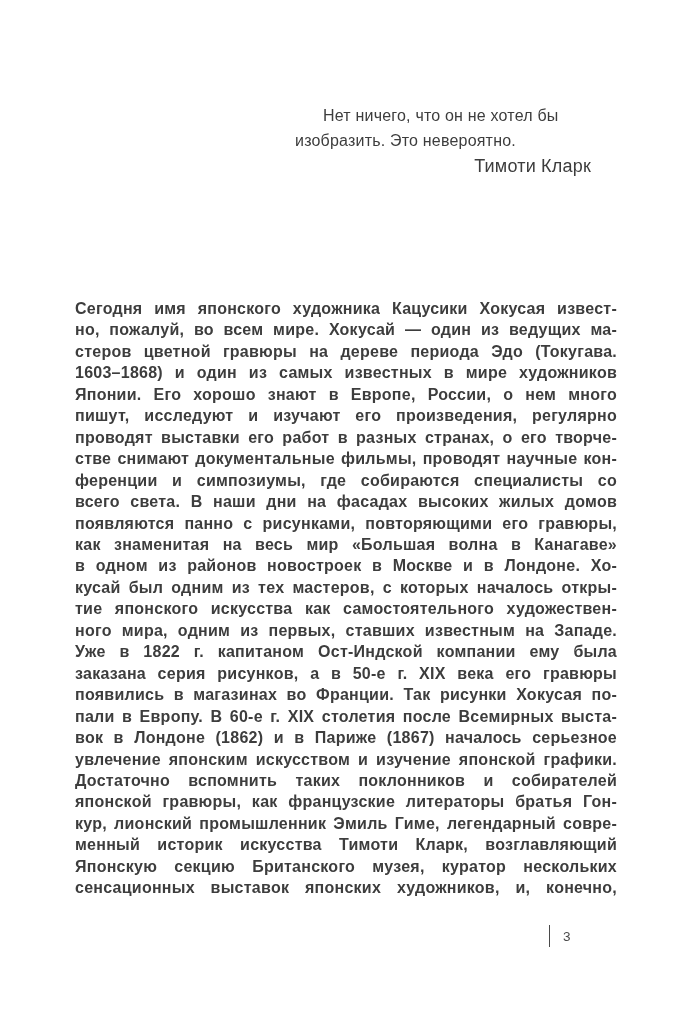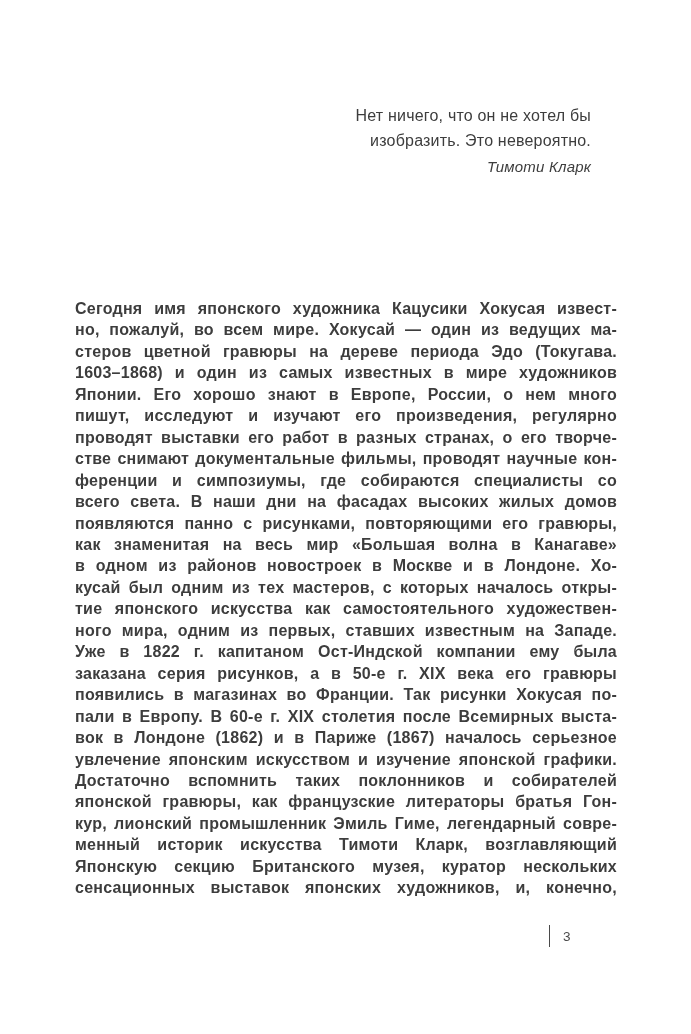--- a/index.html
+++ b/index.html
@@ -20,28 +20,27 @@
     position: absolute;
     left: 295px;
     top: 103px;
     width: 296px;
     font-size: 16px;
     line-height: 25px;
     letter-spacing: 0.2px;
   }
   .epigraph-text {
     white-space: pre-line;
-    text-align: right;
+    text-align: left;
     text-indent: 28px; 
   }
   .epigraph-attr {
     margin-top: 1px;
     text-align: right;
-    font-style: italic;
-    font-size: 15px;
+    font-size: 18px;
   }
   .body-text {
     position: absolute;
     left: 75px;
     top: 298px;
     width: 542px;
     font-size: 16px;
     line-height: 21.45px;
     letter-spacing: 0.25px;
     white-space: pre-line;

